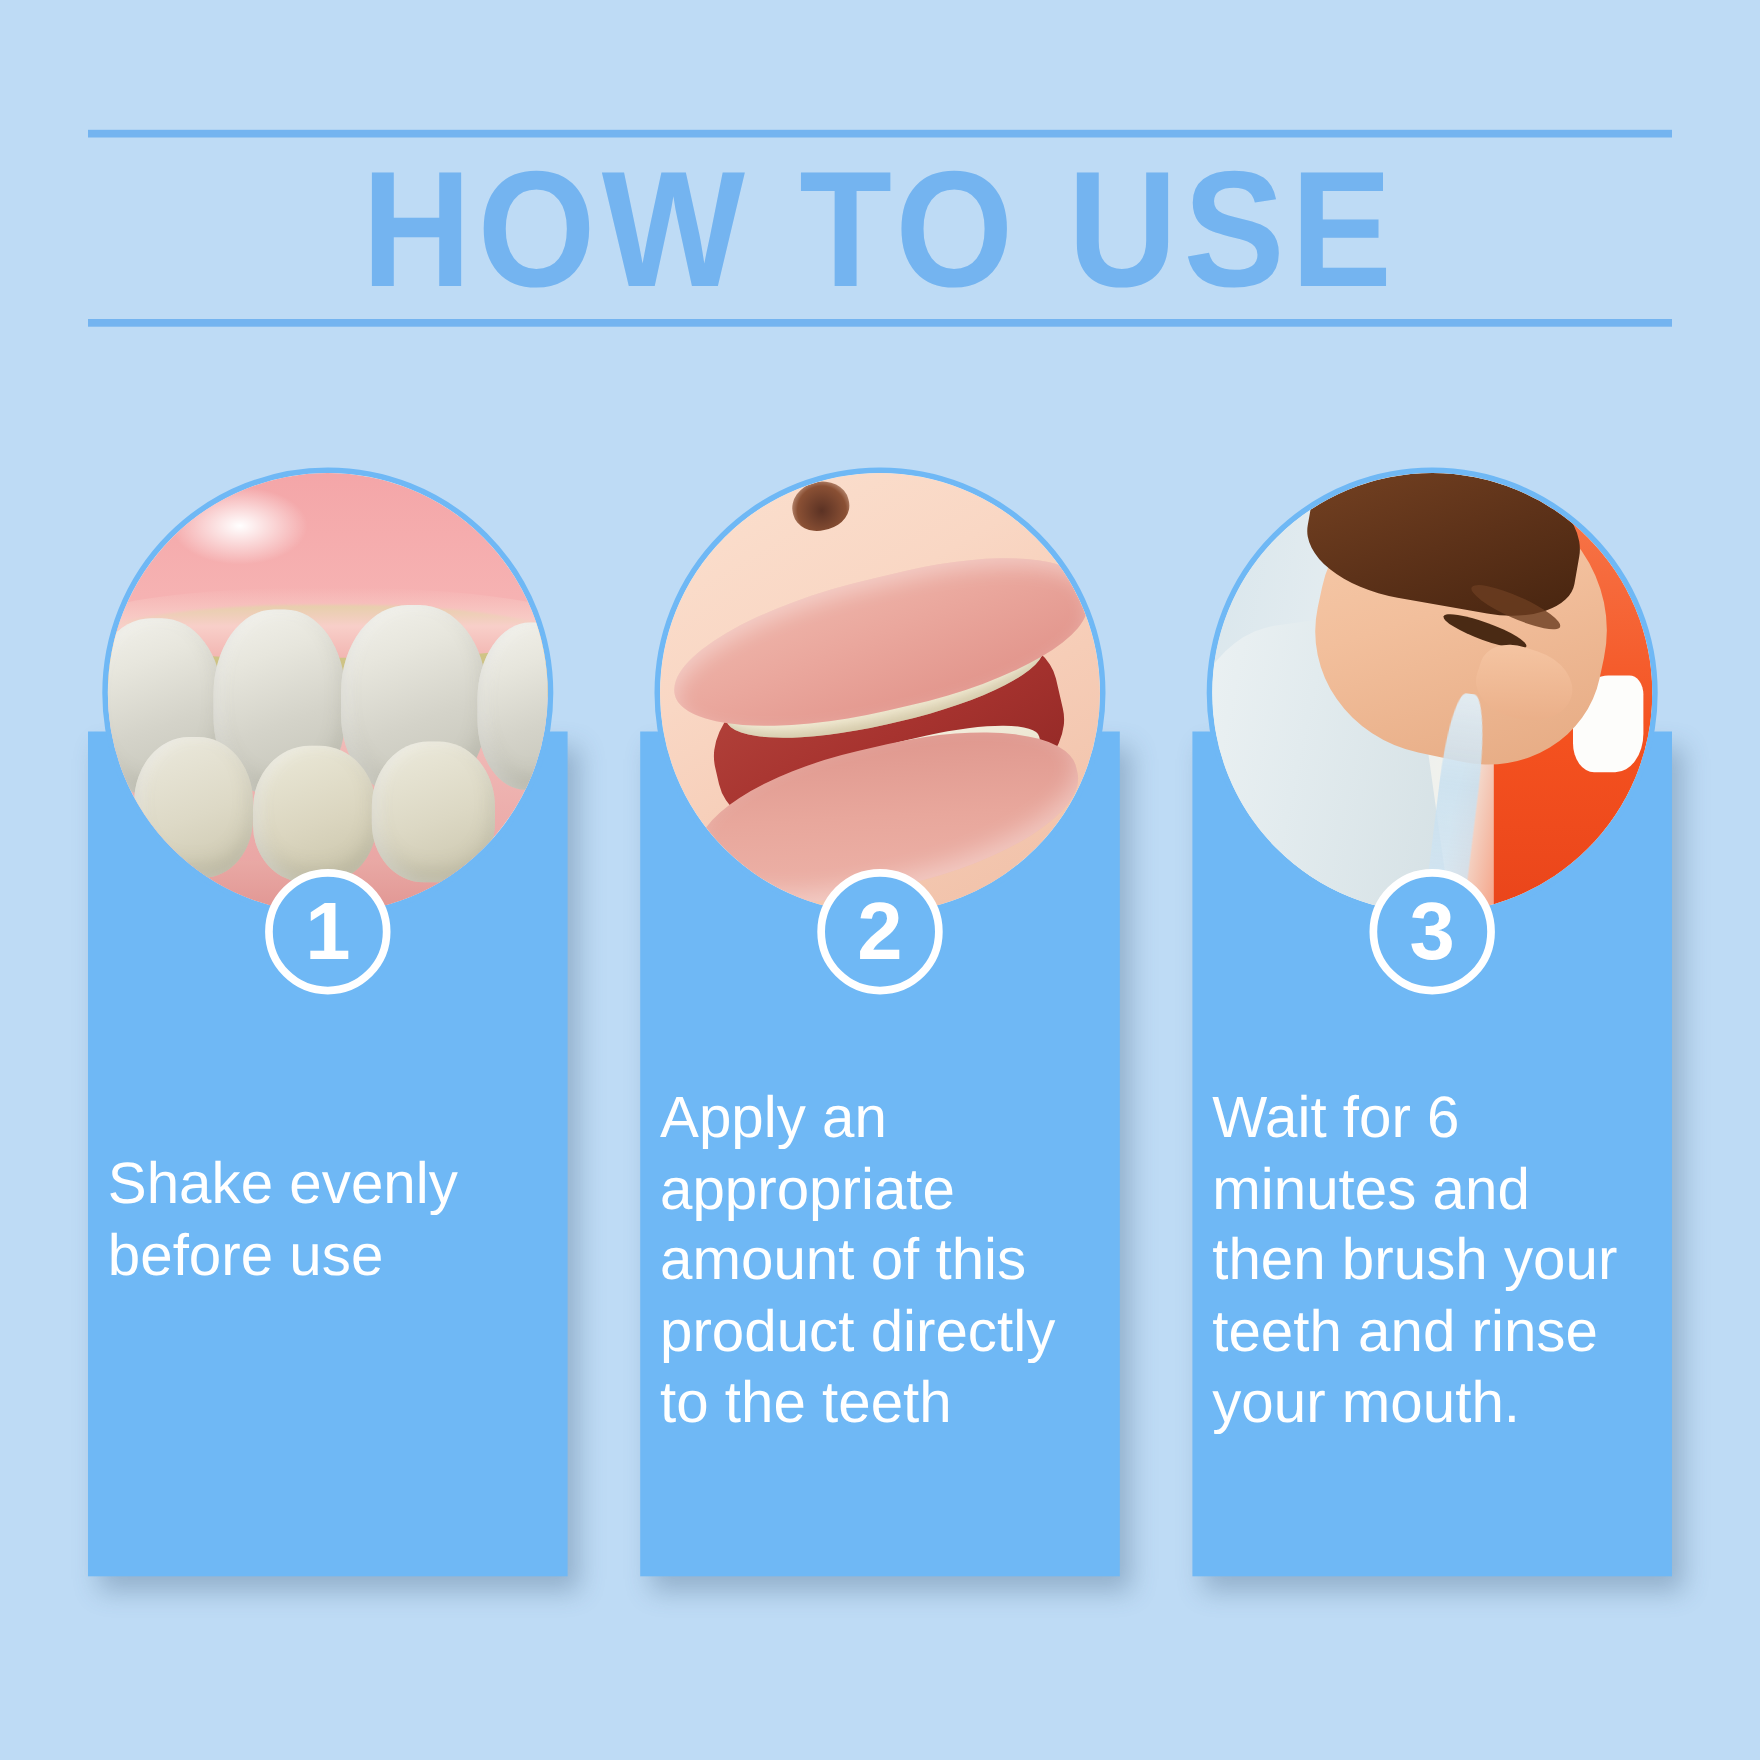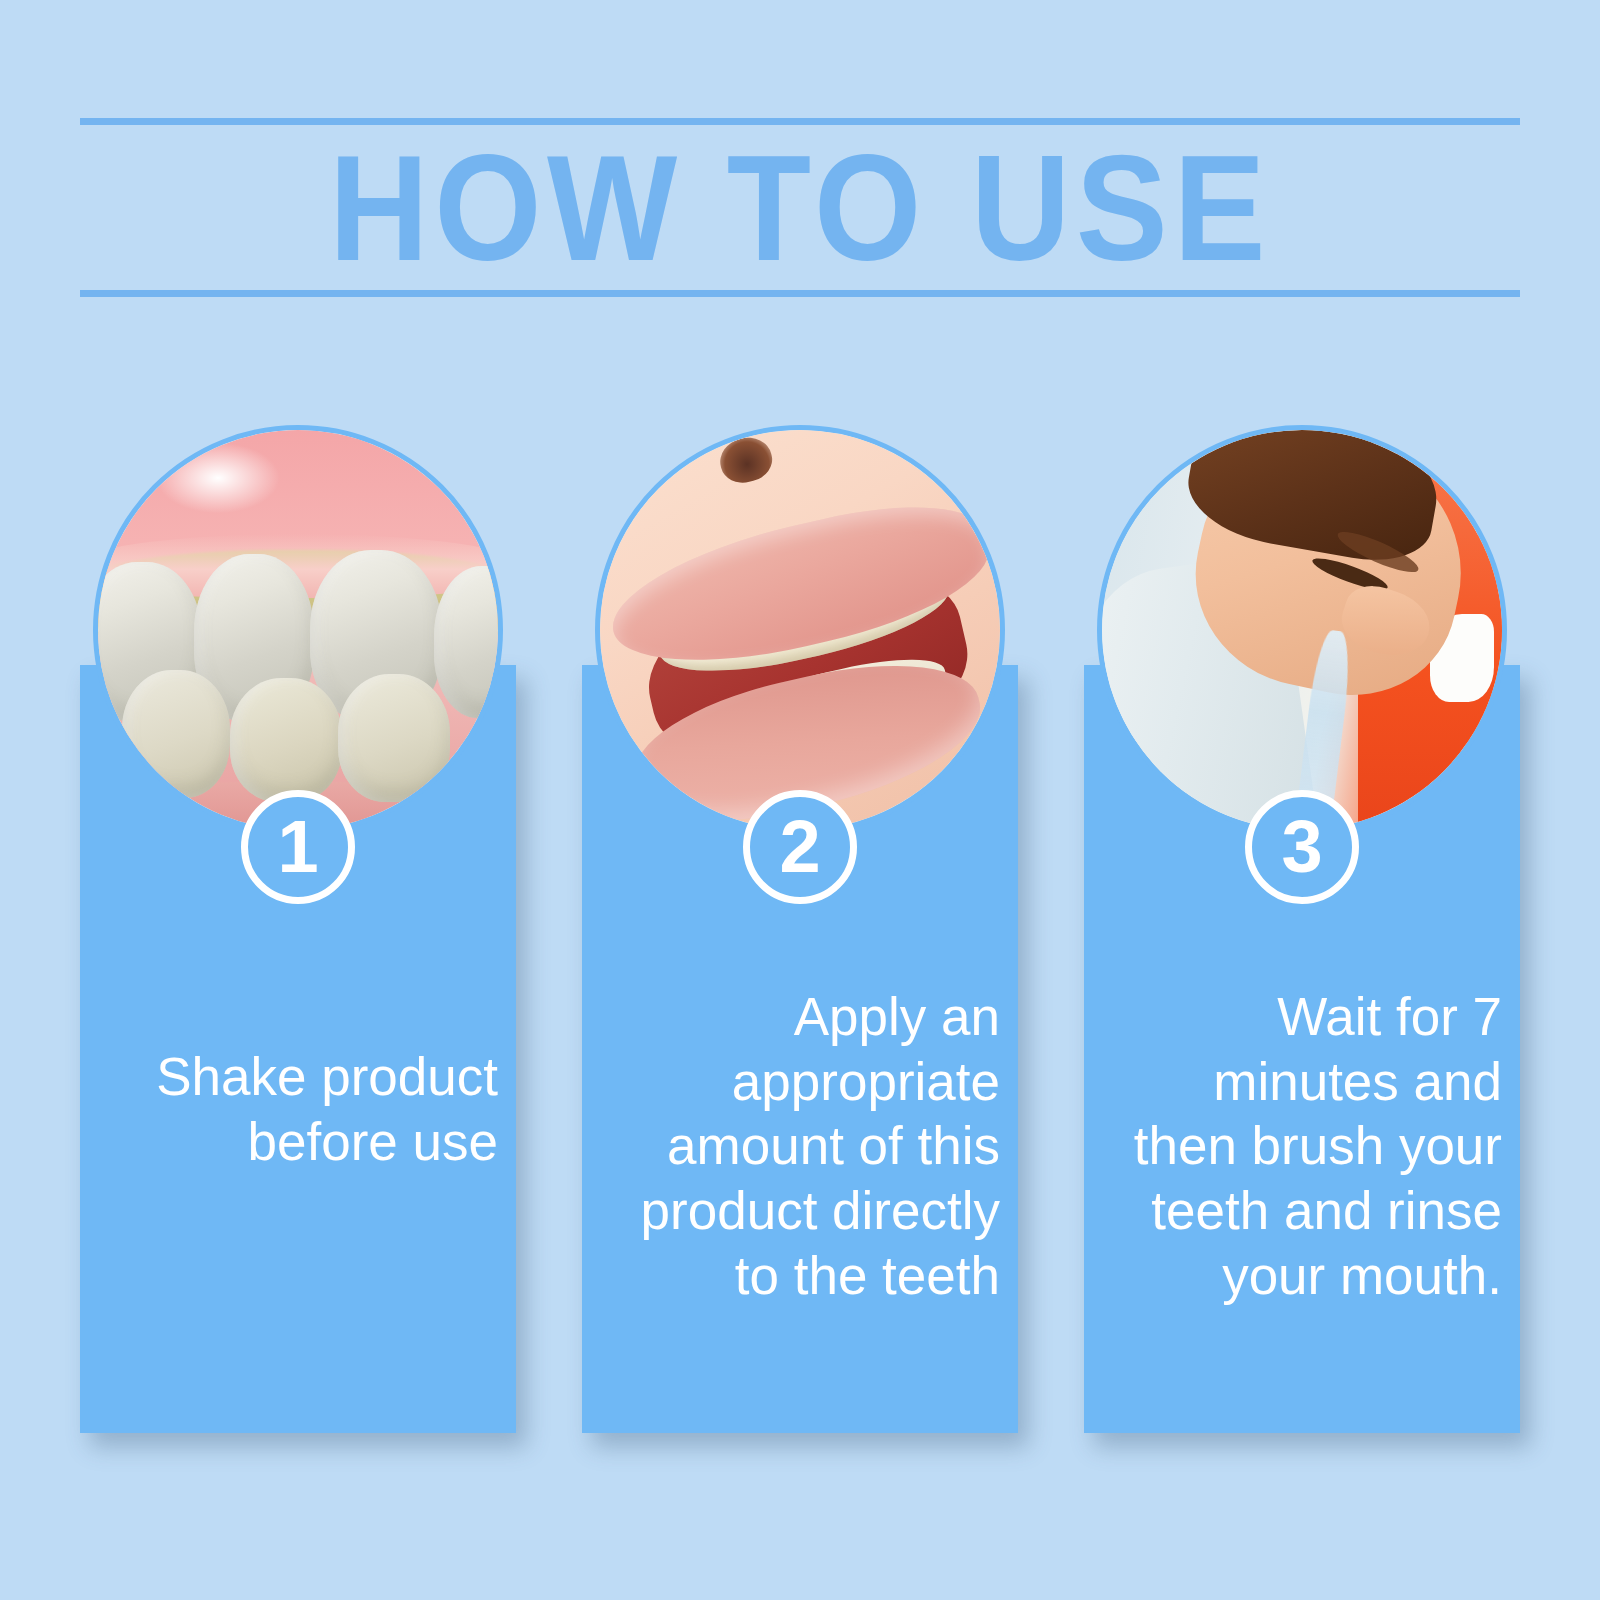--- a/index.html
+++ b/index.html
@@ -331,21 +331,21 @@
 
   
   .caption {
     position: absolute;
     left: 18px;
     right: 18px;
     top: 320px;
     color: #ffffff;
     font-size: 53px;
     line-height: 1.22;
-    text-align: right;
+    text-align: left;
     font-weight: 400;
   }
   .card-1 .caption { top: 380px; }
 </style>
 </head>
 <body>
 
 <div class="header">
   <div class="rule rule-top"></div>
   <div class="page-title">HOW TO USE</div>
@@ -364,21 +364,21 @@
         <div class="tooth t-b"></div>
         <div class="tooth t-c"></div>
         <div class="tooth t-d"></div>
         <div class="lower-gum"></div>
         <div class="tooth t-e"></div>
         <div class="tooth t-f"></div>
         <div class="tooth t-g"></div>
       </div>
     </div>
     <div class="badge">1</div>
-    <div class="caption">Shake product before use</div>
+    <div class="caption">Shake evenly before use</div>
   </div>
 
   <div class="card card-2">
     <div class="photo">
       <div class="photo-inner">
         <div class="skin-bg"></div>
         <div class="nostril"></div>
         <div class="mouth-dark"></div>
         <div class="teeth-upper"></div>
         <div class="teeth-lower"></div>
@@ -399,16 +399,16 @@
         <div class="towel"></div>
         <div class="head"></div>
         <div class="hair"></div>
         <div class="brow"></div>
         <div class="lash"></div>
         <div class="nose"></div>
         <div class="water"></div>
       </div>
     </div>
     <div class="badge">3</div>
-    <div class="caption">Wait for 7 minutes and then brush your teeth and rinse your mouth.</div>
+    <div class="caption">Wait for 6 minutes and then brush your teeth and rinse your mouth.</div>
   </div>
 
 </div>
 
 </body></html>

